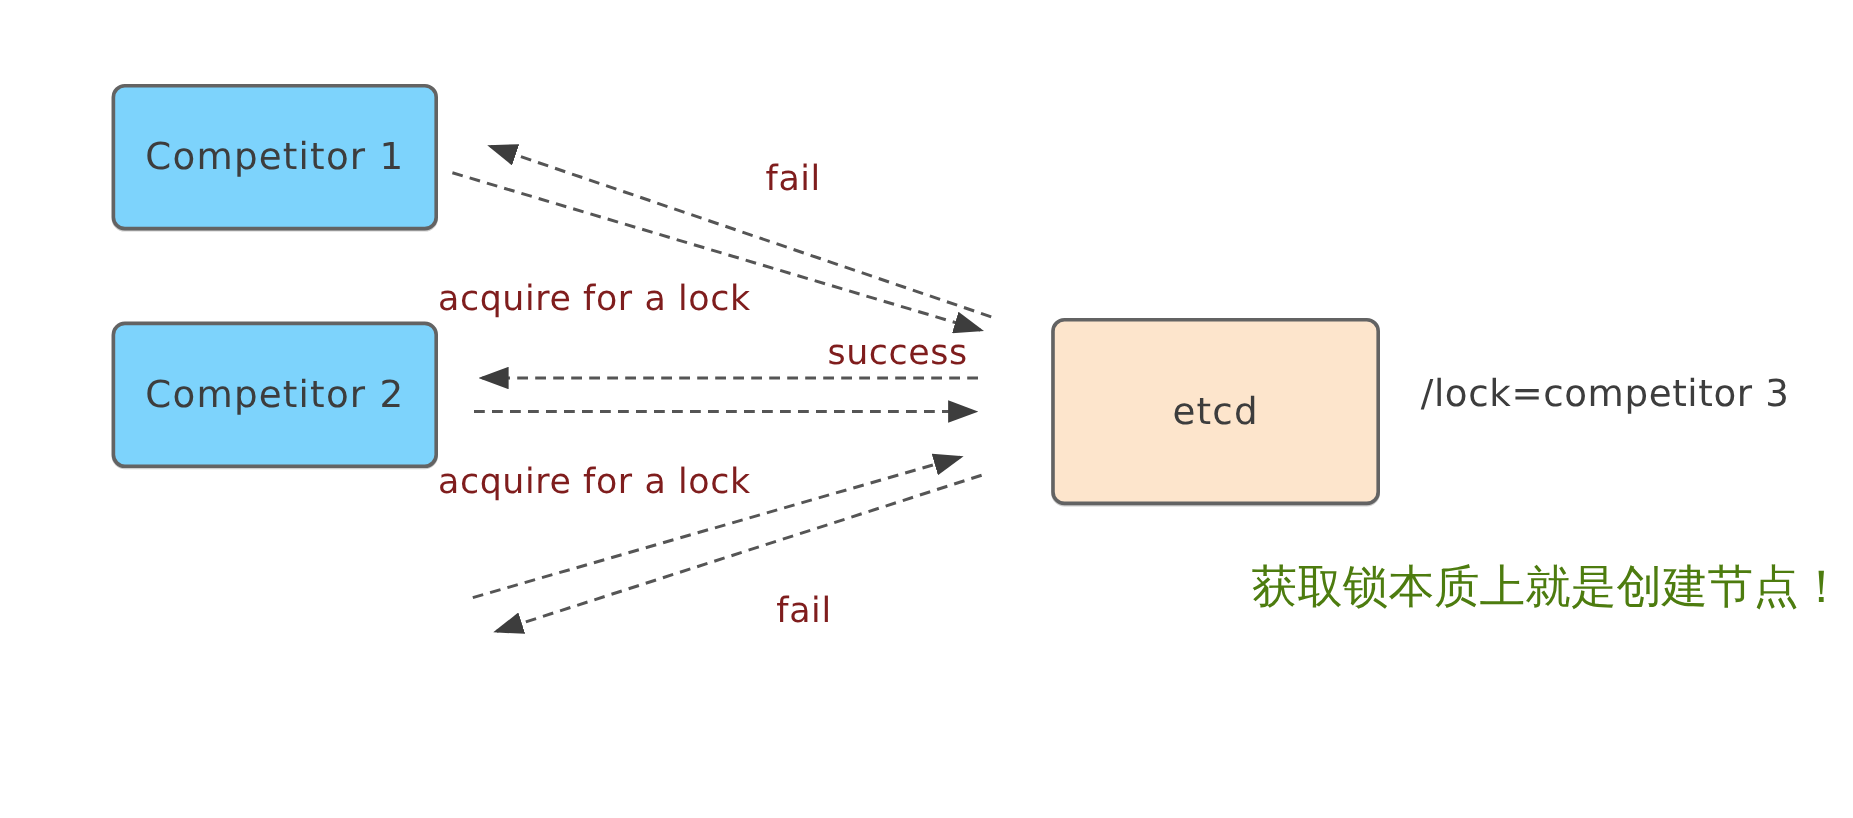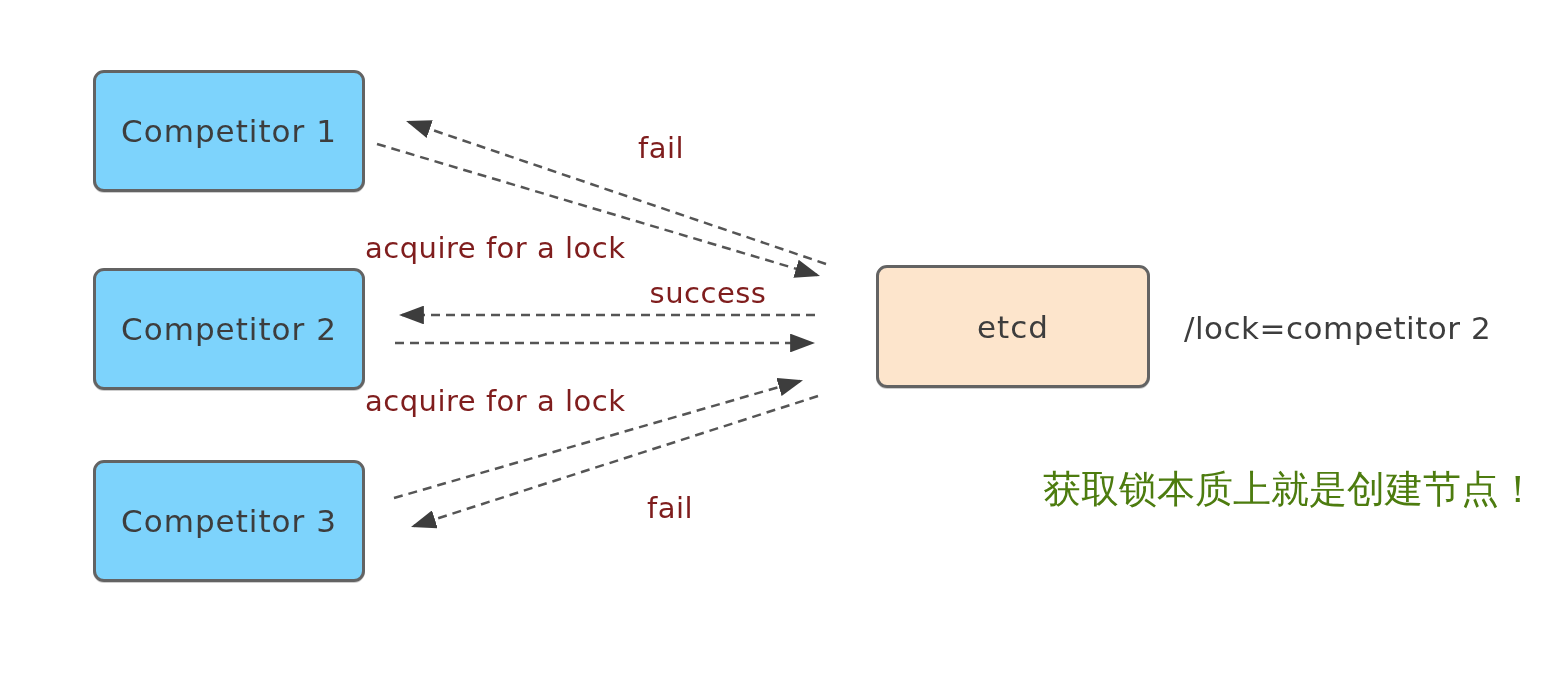--- a/index.html
+++ b/index.html
@@ -40,39 +40,39 @@
     background: #7dd3fc;
     left: 93px;
     width: 272px;
     height: 122px;
   }
   .node.etcd {
     background: #fde5cc;
     left: 876px;
     top: 265px;
     width: 274px;
-    height: 123px;
+    height: 156px;
   }
   #node-competitor1 { top: 70px; }
   #node-competitor2 { top: 268px; }
   #node-competitor3 { top: 460px; }
 
   .edge-label {
     position: absolute;
     font-size: 29px;
     color: #7f1d1d;
     white-space: nowrap;
     letter-spacing: 0.5px;
   }
   .edge-label.centered {
     transform: translate(-50%, -50%);
   }
   #label-fail-top      { left: 661px; top: 148px; }
   #label-acquire-1     { left: 365px; top: 231px; }
-  #label-success       { left: 708px; top: 293px; }
+  #label-success       { left: 748px; top: 293px; }
   #label-acquire-2     { left: 365px; top: 384px; }
   #label-fail-bottom   { left: 670px; top: 508px; }
 
   .lock-value {
     position: absolute;
     left: 1184px;
     top: 310px;
     font-size: 31px;
     color: #3d3d3d;
     white-space: nowrap;
@@ -109,35 +109,32 @@
   </svg>
 
   <div class="node competitor" id="node-competitor1">
     <span>Competitor 1</span>
   </div>
 
   <div class="node competitor" id="node-competitor2">
     <span>Competitor 2</span>
   </div>
 
-  <div class="node competitor" id="node-competitor3">
-    <span>Competitor 3</span>
-  </div>
 
   <div class="node etcd" id="node-etcd">
     <span>etcd</span>
   </div>
 
   <div class="edge-label centered" id="label-fail-top">fail</div>
 
   <div class="edge-label" id="label-acquire-1">acquire for a lock</div>
 
   <div class="edge-label centered" id="label-success">success</div>
 
   <div class="edge-label" id="label-acquire-2">acquire for a lock</div>
 
   <div class="edge-label centered" id="label-fail-bottom">fail</div>
 
-  <div class="lock-value">/lock=competitor 2</div>
+  <div class="lock-value">/lock=competitor 3</div>
 
   <div class="note">获取锁本质上就是创建节点！</div>
 
 </div>
 
 </body></html>

